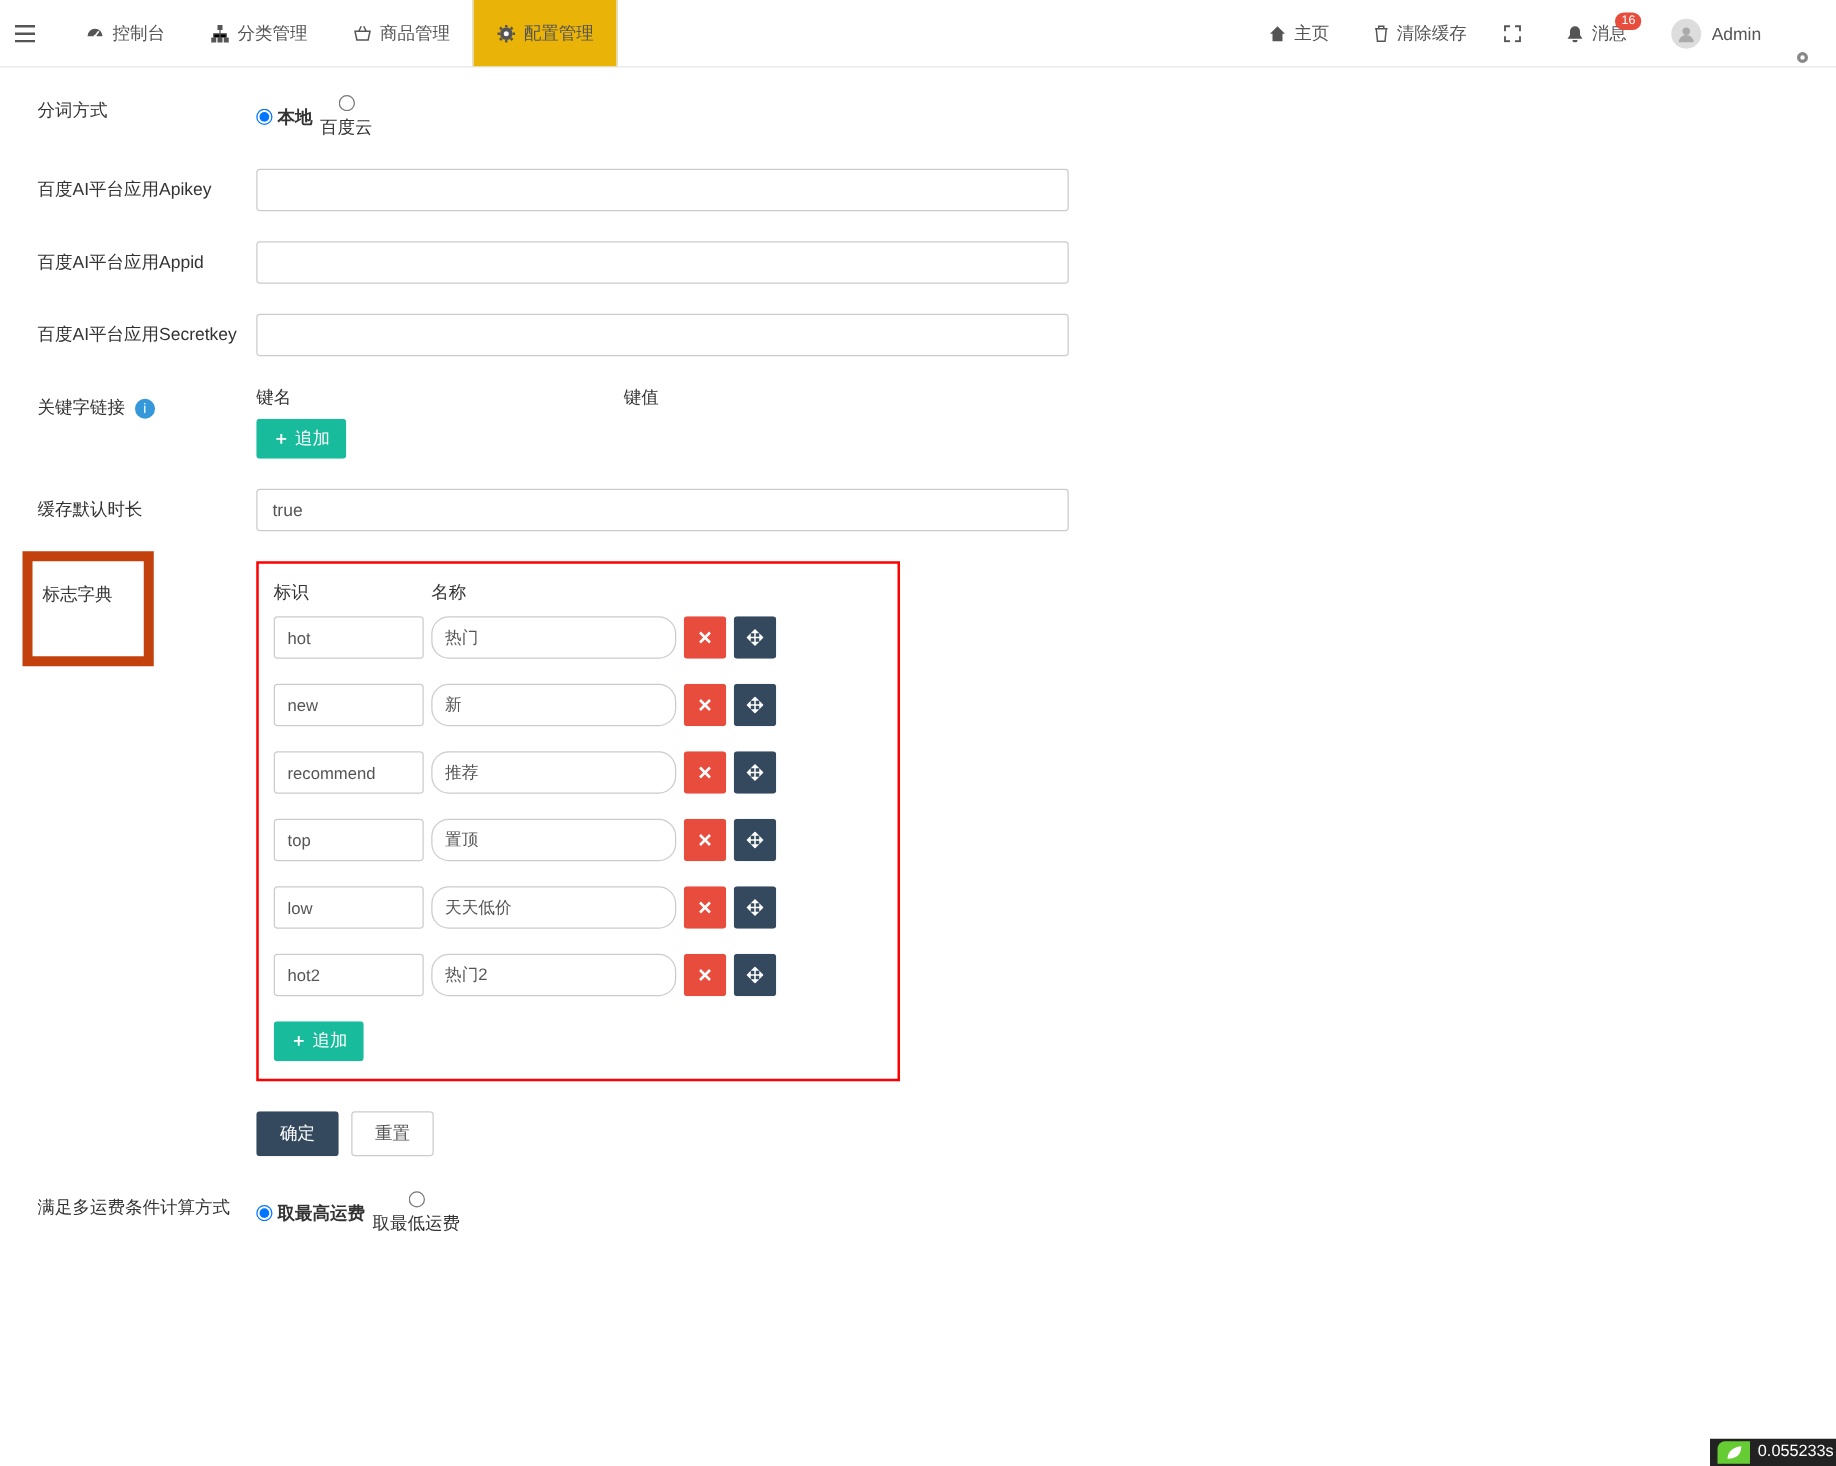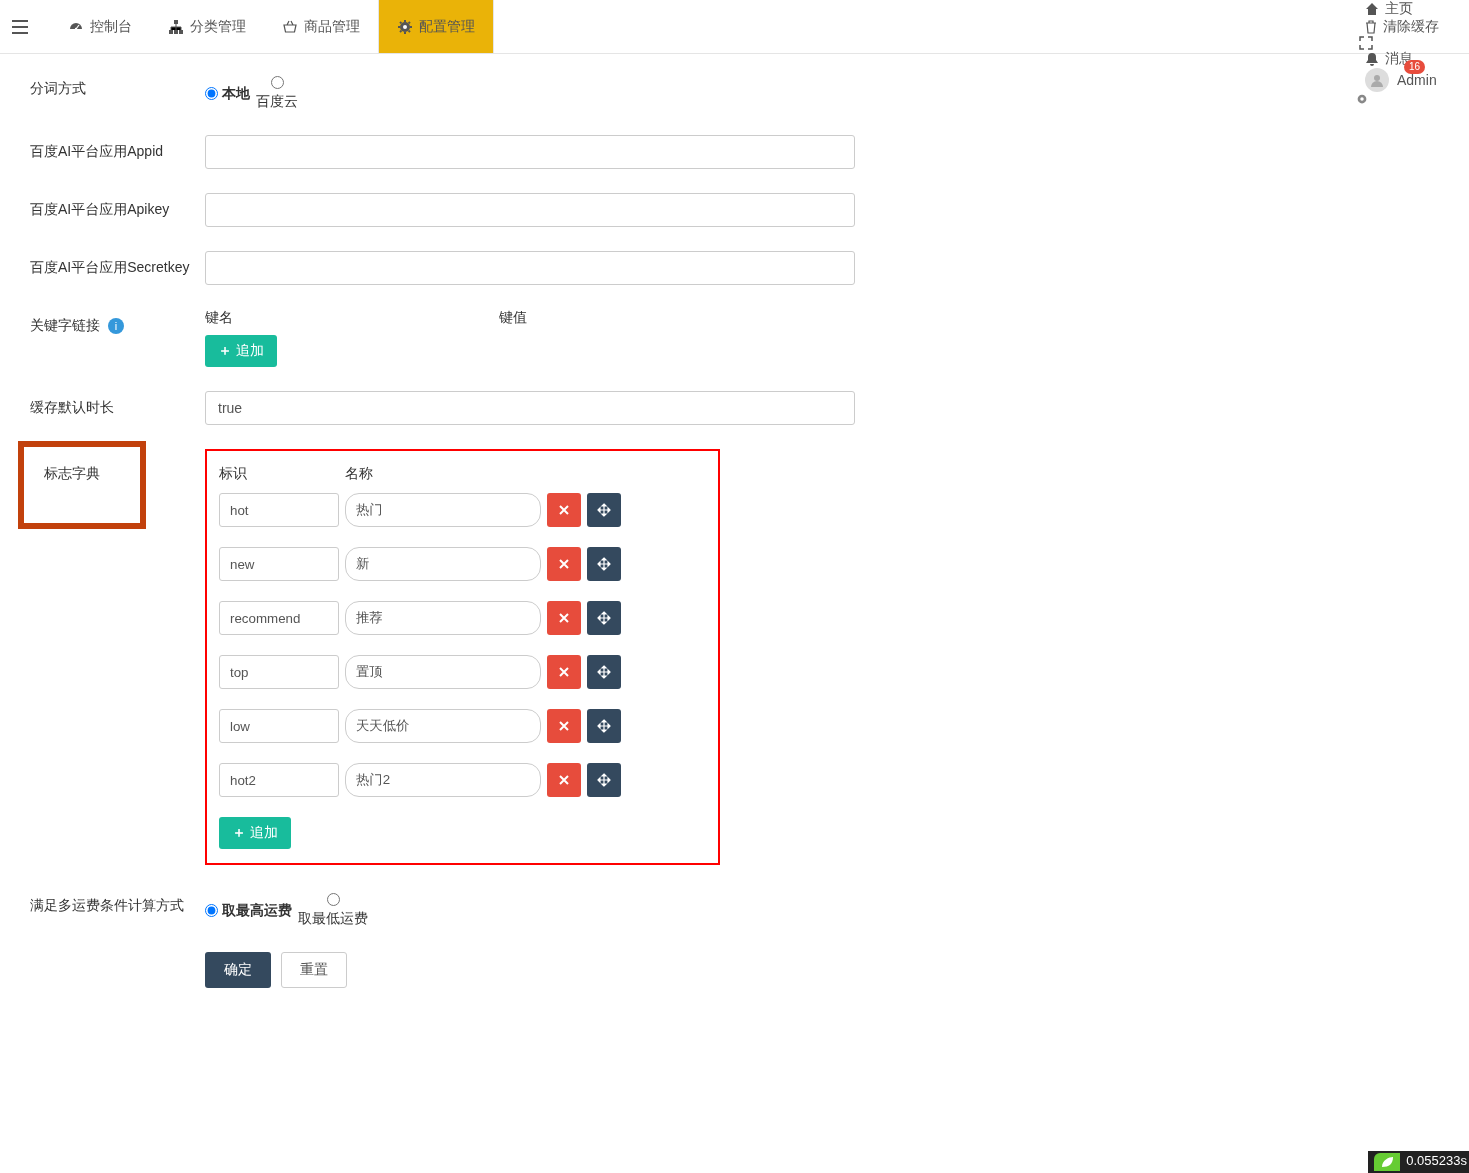--- a/index.html
+++ b/index.html
@@ -1,19 +1,19 @@
 <!DOCTYPE html>
 <html><head>
 <meta charset="utf-8">
 <style>
 * { box-sizing: border-box; margin: 0; padding: 0; }
 body { font-family: -apple-system, BlinkMacSystemFont, "Segoe UI", "Microsoft YaHei", sans-serif; font-size: 14px; color: #333; background: #fff; }
 .topnav { height: 54px; border-bottom: 1px solid #e5e5e5; display: flex; align-items: center; padding: 0 12px; }
 .topnav .left { display: flex; align-items: center; height: 100%; }
-.topnav .right { margin-left: auto; display: flex; align-items: flex-start; height: 100%; flex-direction: column; }
+.topnav .right { margin-left: auto; display: flex; align-items: flex-end; height: 100%; }
 .menu-toggle { width: 38px; text-align: center; font-size: 16px; color: #555; cursor: pointer; }
 .nav-item { display: flex; align-items: center; padding: 0 18px; height: 100%; color: #555; cursor: pointer; font-size: 14px; position: relative; }
 .nav-item.active { background: #eab308; border-left: 1px solid #e5e5e5; border-right: 1px solid #e5e5e5; }
 .nav-item .icon { margin-right: 6px; font-size: 14px; display: inline-flex; }
 .badge { position: absolute; top: 10px; right: 6px; background: #e74c3c; color: #fff; font-size: 10px; border-radius: 8px; padding: 1px 5px; line-height: 1.2; }
 .avatar { width: 24px; height: 24px; border-radius: 50%; background: #ddd; margin-right: 8px; display: inline-flex; align-items: center; justify-content: center; color: #888; }
 .gear-right { padding: 0 8px; color: #888; cursor: pointer; }
 .content { padding: 18px 30px; }
 .form-row { display: flex; margin-bottom: 24px; }
 .form-label { width: 175px; flex-shrink: 0; padding-top: 8px; color: #333; font-size: 14px; }
@@ -28,21 +28,21 @@
 .kv-col1 { width: 122px; }
 .kv-col2 { width: 200px; text-align: right; }
 .btn { display: inline-flex; align-items: center; justify-content: center; padding: 6px 12px; border-radius: 3px; cursor: pointer; border: 1px solid transparent; font-size: 14px; }
 .btn-teal { background: #18bc9c; color: #fff; }
 .btn-teal .plus { margin-right: 4px; font-weight: bold; }
 .btn-danger { background: #e74c3c; color: #fff; width: 34px; height: 34px; padding: 0; }
 .btn-dark { background: #34495e; color: #fff; width: 34px; height: 34px; padding: 0; }
 .btn-primary { background: #34495e; color: #fff; padding: 8px 18px; }
 .btn-default { background: #fff; color: #555; border: 1px solid #ccc; padding: 8px 18px; }
 .highlight-box { border: 2px solid #ff0000; }
-.label-highlight { border: 6px solid #c2410c; padding: 18px 12px 40px 20px; margin-left: -12px; margin-top: -8px; width: 128px; }
+.label-highlight { border: 8px solid #c2410c; padding: 18px 12px 40px 8px; margin-left: -12px; margin-top: -8px; width: 105px; }
 .dict-area { padding: 14px 12px; }
 .dict-row { display: flex; gap: 6px; margin-bottom: 20px; }
 .dict-row input.key { width: 120px; height: 34px; padding: 6px 10px; border: 1px solid #ccc; border-radius: 3px; color: #555; }
 .dict-row input.val { width: 196px; height: 34px; padding: 6px 10px; border: 1px solid #ccc; border-radius: 14px; color: #555; }
 .dict-headers { display: flex; margin-bottom: 10px; }
 .dict-headers .h1 { width: 126px; }
 .dict-headers .h2 { width: 196px; }
 .footer-buttons { display: flex; gap: 10px; }
 .form-row.dict-wrap .form-label-wrap { width: 175px; flex-shrink: 0; }
 .form-row.dict-wrap .dict-container { width: 515px; }
@@ -164,26 +164,26 @@
           </label>
         <label class="unselected">
             <input type="radio" name="seg" style=""> 
             <span>百度云</span>
           </label>
       </div>
     </div>
   </div>
 
   <div class="form-row">
+    <div class="form-label">百度AI平台应用Apikey</div>
+    <div class="form-control-area control-wide"><input type="text" class="fc" style=""></div>
+  </div>
+
+  <div class="form-row">
     <div class="form-label">百度AI平台应用Appid</div>
-    <div class="form-control-area control-wide"><input type="text" class="fc" style=""></div>
-  </div>
-
-  <div class="form-row">
-    <div class="form-label">百度AI平台应用Apikey</div>
     <div class="form-control-area control-wide"><input type="text" class="fc" style=""></div>
   </div>
 
   <div class="form-row">
     <div class="form-label">百度AI平台应用Secretkey</div>
     <div class="form-control-area control-wide"><input type="text" class="fc" style=""></div>
   </div>
 
   <div class="form-row">
     <div class="form-label">
@@ -301,47 +301,47 @@
                   <path d="M7 1l2 2H5l2-2zM7 13l-2-2h4l-2 2zM1 7l2-2v4L1 7zM13 7l-2 2V5l2 2zM7 3v8M3 7h8" stroke="#fff" stroke-width="1.2" fill="#fff"></path>
                 </svg>
               </div>
             </div>
           </div>
         <div class="btn btn-teal">
             <span class="plus">＋</span>
             <span>追加</span>
           </div>
       </div>
+    </div>
+  </div>
+
+  <div class="form-row">
+    <div class="form-label"></div>
+    <div class="form-control-area footer-buttons">
+      <div class="btn btn-primary">确定</div>
+      <div class="btn btn-default">重置</div>
     </div>
   </div>
 
   <div class="form-row">
     <div class="form-label">满足多运费条件计算方式</div>
     <div class="form-control-area">
       <div class="radio-group">
         <label>
             <input type="radio" name="ship" checked="" style=""> 
             <span>取最高运费</span>
           </label>
         <label class="unselected">
             <input type="radio" name="ship" style=""> 
             <span>取最低运费</span>
           </label>
       </div>
     </div>
   </div>
 
-  <div class="form-row">
-    <div class="form-label"></div>
-    <div class="form-control-area footer-buttons">
-      <div class="btn btn-primary">确定</div>
-      <div class="btn btn-default">重置</div>
-    </div>
-  </div>
-
 </div>
 
 <div class="bottom-text">
   <span class="leaf">
       <svg width="14" height="14" viewBox="0 0 14 14">
         <path d="M2 12C2 5 9 2 13 2c0 7-4 10-11 10z" fill="#fff"></path>
       </svg>
     </span>
   <span>0.055233s</span>
 </div>

